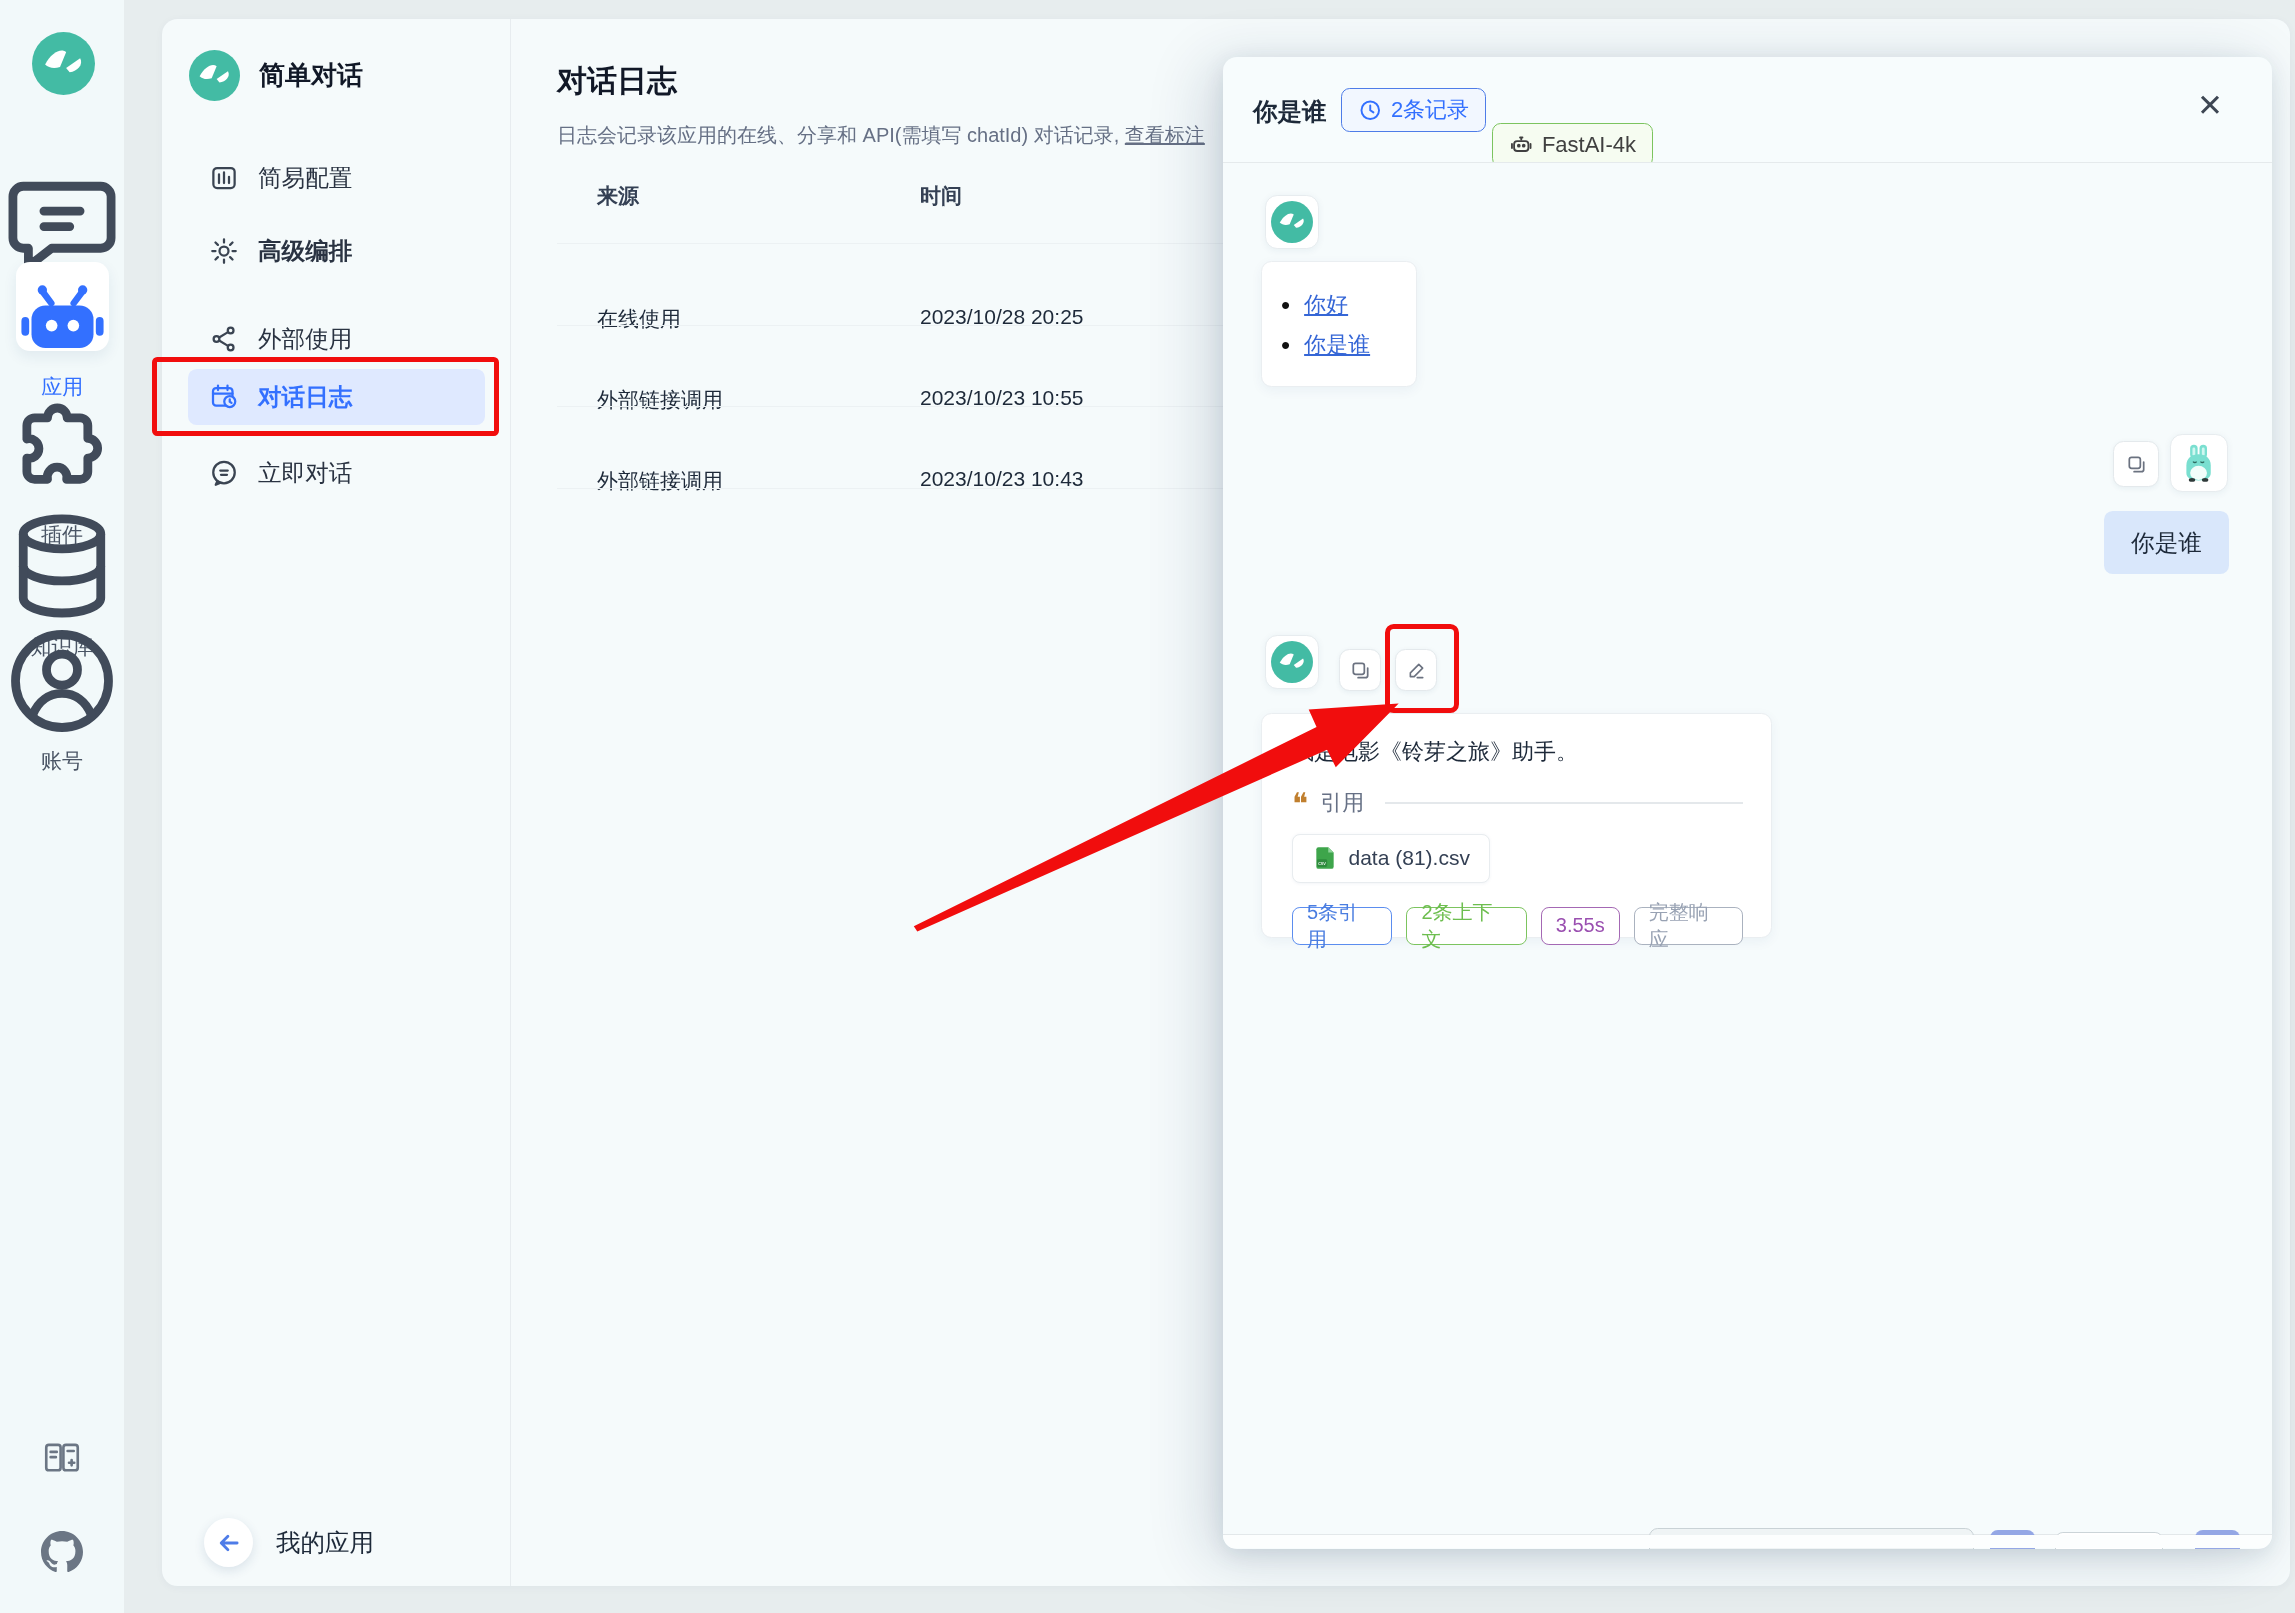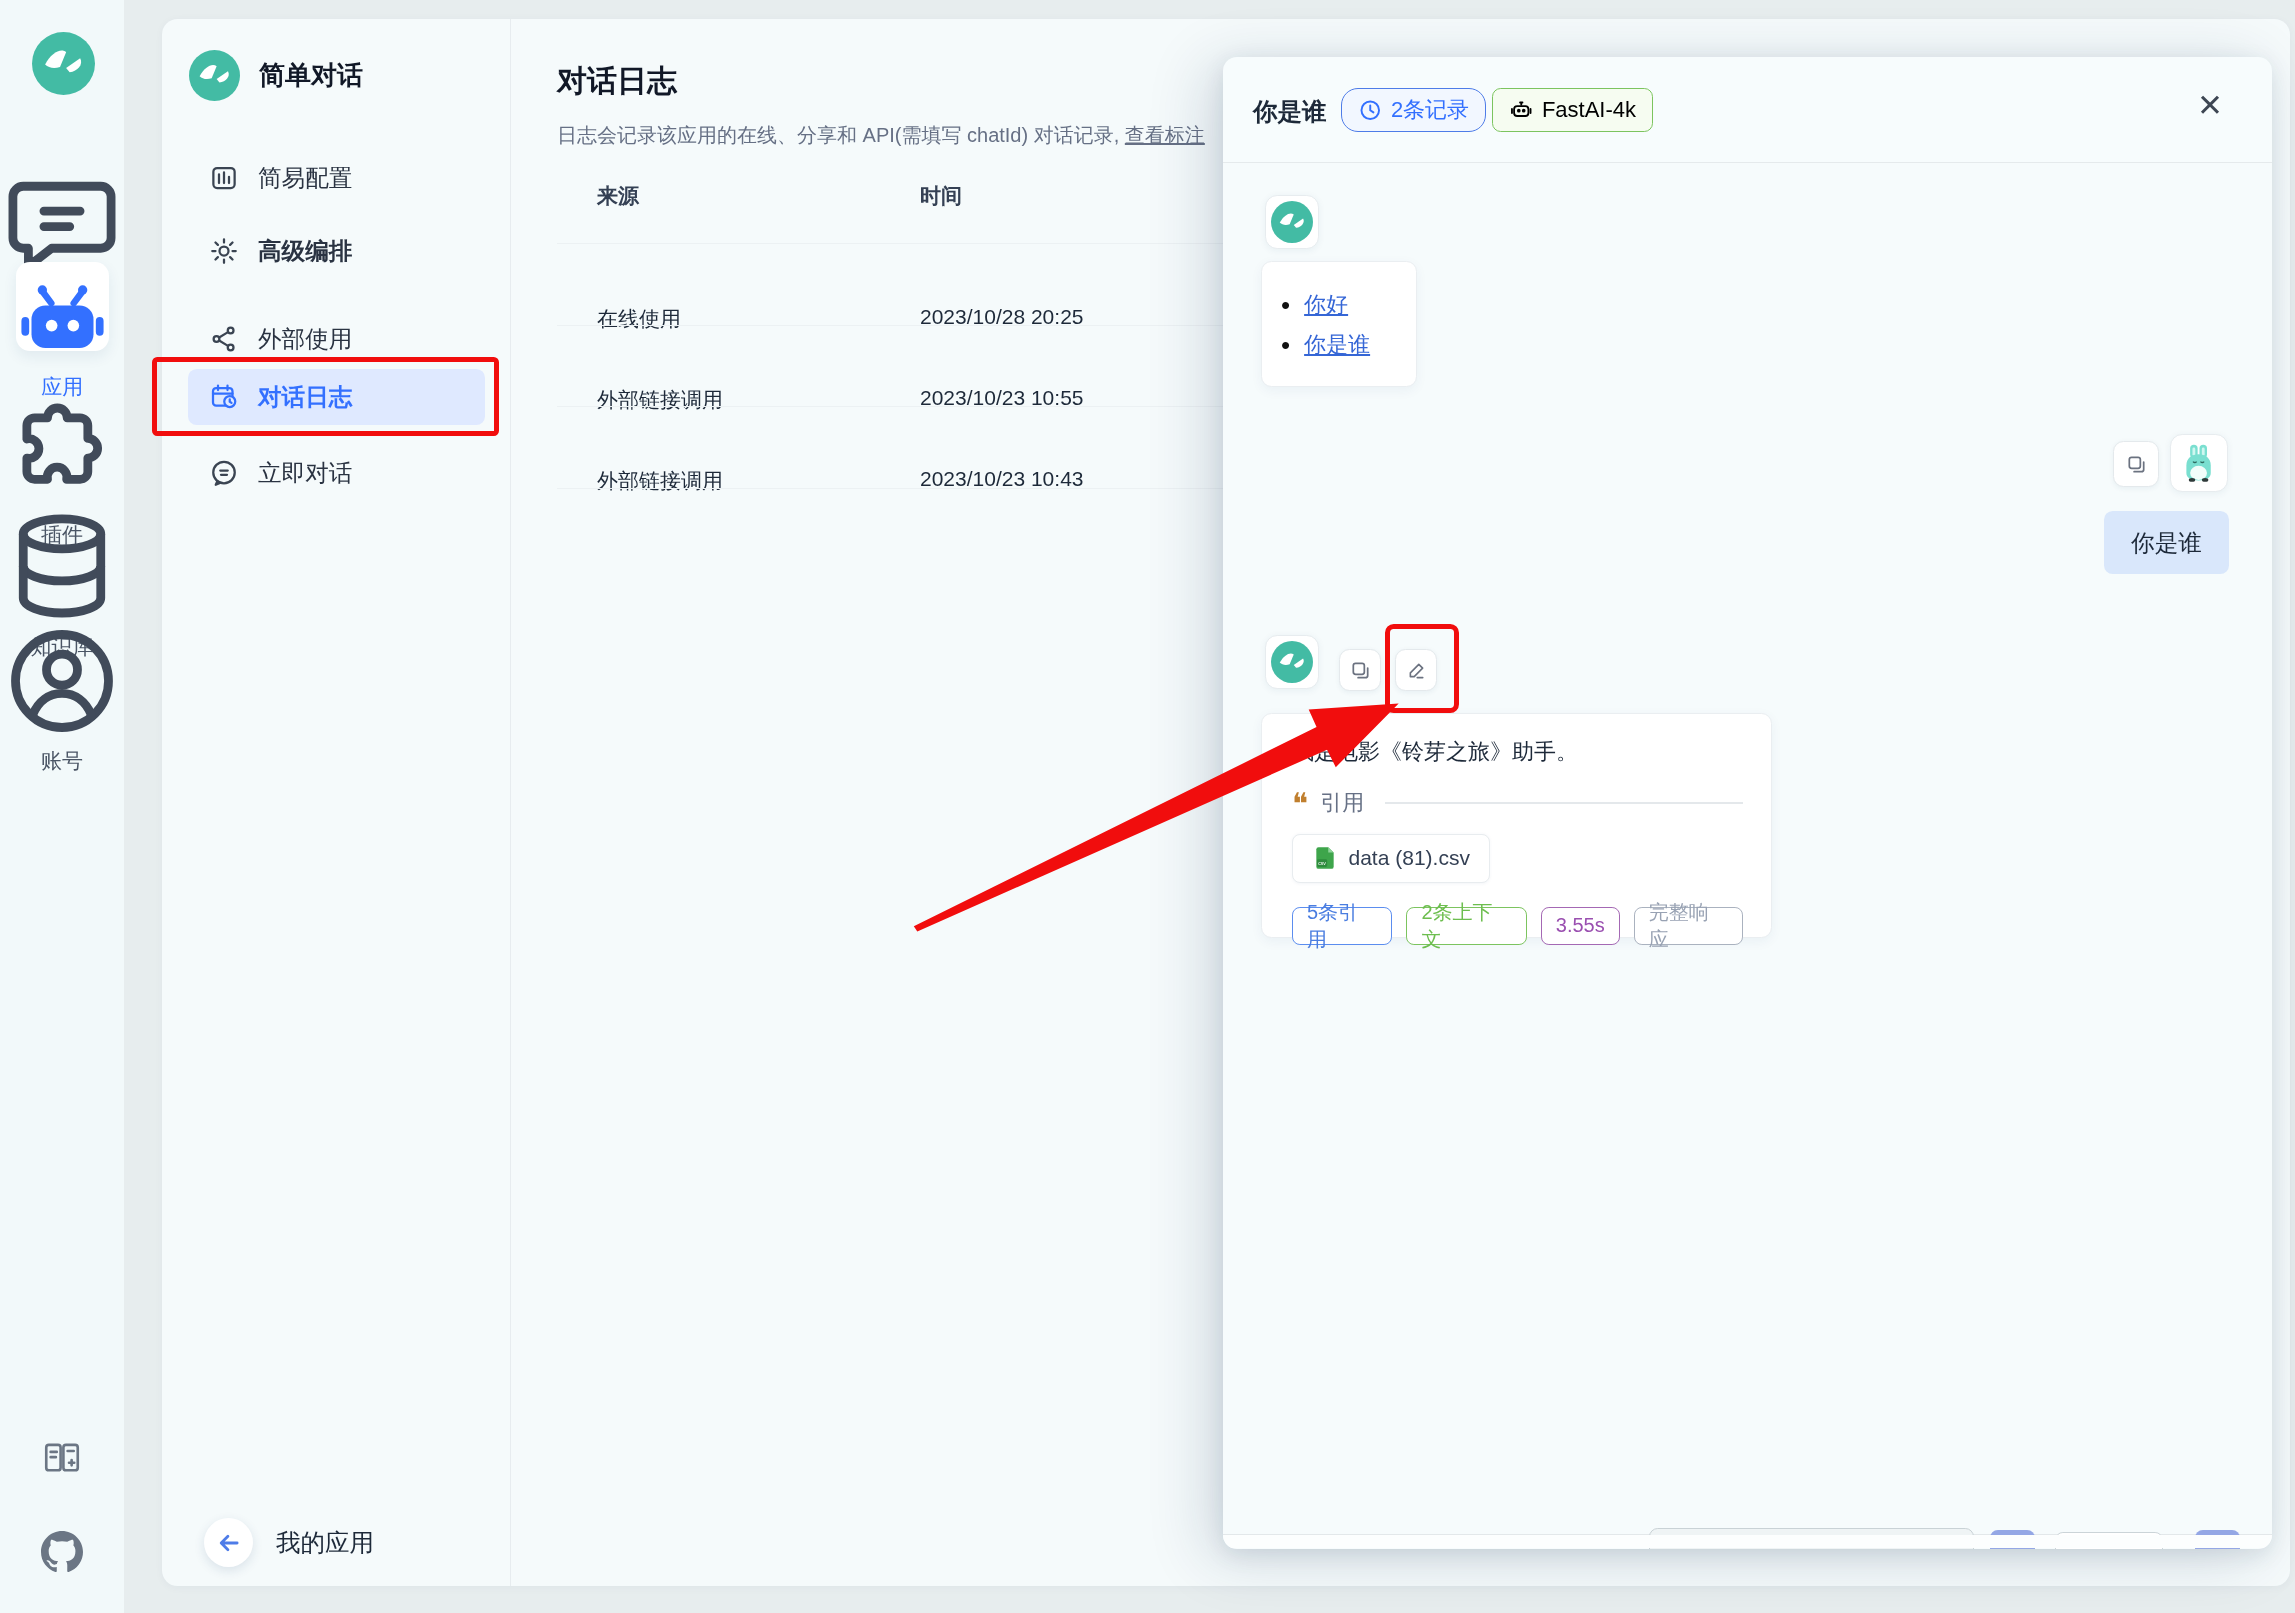--- a/index.html
+++ b/index.html
@@ -59,22 +59,22 @@
 
   
   .modal { position:absolute; left:1223px; top:57px; width:1049px; height:1492px; background:#F7FCFD;
       border-radius:14px; box-shadow:-15.7px 8.7px 61px rgba(20,45,80,.16), 0 5.2px 21px rgba(20,45,80,.10);
       overflow:hidden; z-index:10; }
   .modal-header { position:absolute; left:0; top:0; width:100%; height:105px; }
   .modal-title { position:absolute; left:30px; top:38px; font-size:24.5px; font-weight:bold; color:#1D2939; }
   .m-badge { position:absolute; top:31px; height:44px; border-radius:8.7px; display:flex; align-items:center;
       gap:8.7px; padding:0 15.7px; font-size:22px; border:1.7px solid; }
   .m-badge svg { width:24.5px; height:24.5px; }
-  .m-badge.blue { left:118px; color:#3370FF; border-color:#4E7CE8; background:#F2F7FF;border-radius:17px; }
-  .m-badge.green { left:269px; color:#000000; border-color:#7CC45F; background:#F6FCF1; }
+  .m-badge.blue { left:118px; color:#3370FF; border-color:#4E7CE8; background:#F2F7FF; }
+  .m-badge.green { left:269px; color:#404040; border-color:#7CC45F; background:#F6FCF1;margin-top:35px; }
   .modal-close { position:absolute; right:49px; top:33px; font-size:31px; font-weight:bold; color:#3D4653; cursor:pointer; line-height:1; }
   .modal-hr { position:absolute; left:0; top:105px; width:100%; height:0.9px; background:#E5EAEC; }
 
   .chat-area { position:absolute; left:0; top:106px; width:100%; height:1372px; border-bottom:0.9px solid #E3E8EA; background:#F6FBFC; }
   .modal-footer { position:absolute; left:0; top:1478px; width:100%; height:13px; background:#FCFEFE; }
 
   .avatar-box { position:absolute; background:#FFFFFF; border:0.9px solid #E7ECEF; border-radius:12.2px;
       box-shadow:0 1.7px 7px rgba(25,60,110,.06); display:flex; align-items:center; justify-content:center; }
   .icon-btn { position:absolute; background:#FFFFFF; border:0.9px solid #E4E9EC; border-radius:10.5px;
       box-shadow:0 1.7px 5.2px rgba(25,60,110,.06); display:flex; align-items:center; justify-content:center;

